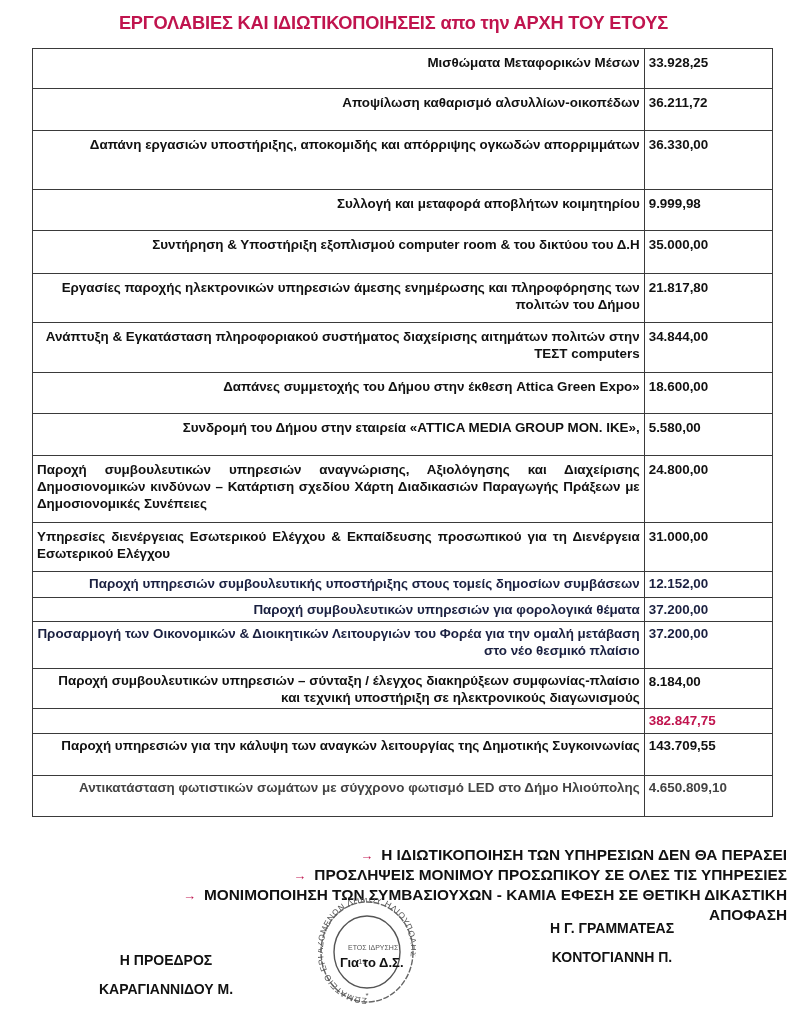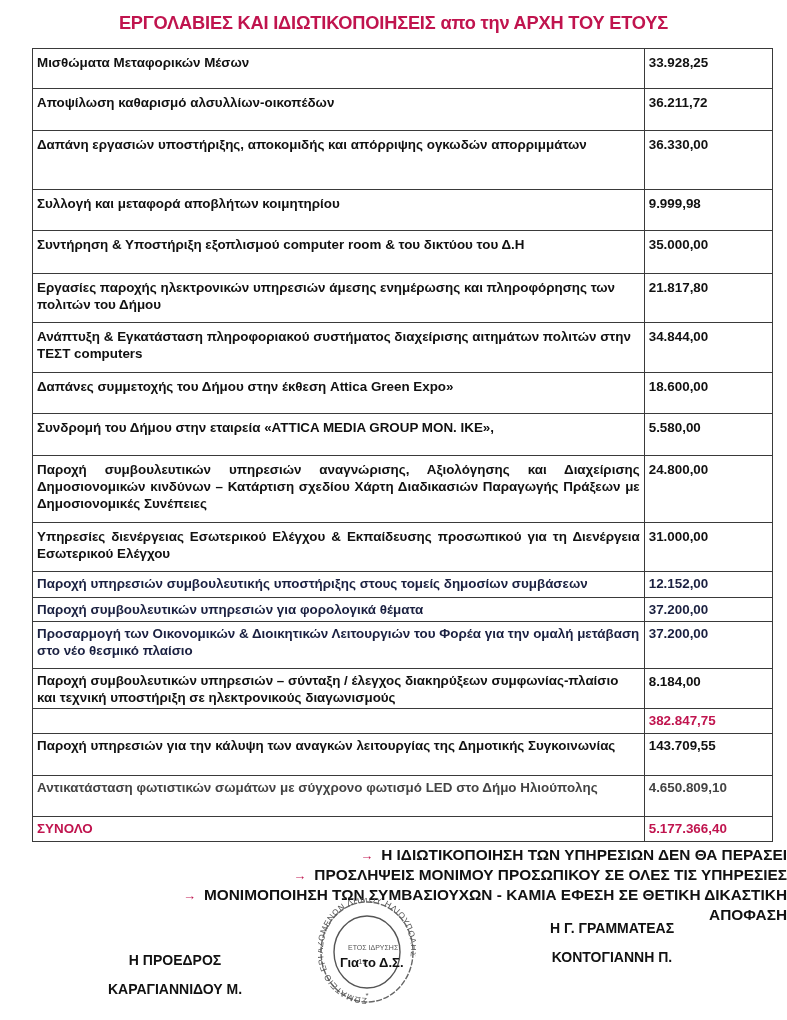--- a/index.html
+++ b/index.html
@@ -18,21 +18,21 @@
       position: absolute; left: 32px; top: 48px;
       width: 741px; border-collapse: collapse;
       font-size: 13.4px; font-weight: bold;
     }
     table.costs td {
       border: 1.5px solid #3a3a3a;
       vertical-align: top;
       padding: 5px 4px 2px 4px;
       line-height: 17px;
     }
-    td.desc { width: 611px; text-align: left; }
+    td.desc { width: 611px; text-align: right; }
     td.amt { width: 120px; text-align: left; padding-right: 6px; }
     td.desc.justify { text-align: justify; }
     .navy { color: #1a2040; }
     .grey { color: #444444; }
     .pink { color: #c0144e; }
     .slogans {
       position: absolute; left: 0; top: 845px; width: 787px;
       text-align: right; font-weight: bold; font-size: 15.4px; line-height: 19px;
       color: #111;
     }
@@ -123,24 +123,20 @@
       <td class="amt pink" style="padding-top:3px">382.847,75</td>
     </tr>
     <tr style="height:42px">
       <td class="desc" style="padding-top:3px">Παροχή υπηρεσιών για την κάλυψη των αναγκών λειτουργίας της Δημοτικής Συγκοινωνίας</td>
       <td class="amt" style="padding-top:3px">143.709,55</td>
     </tr>
     <tr style="height:41px">
       <td class="desc grey" style="padding-top:3px">Αντικατάσταση φωτιστικών σωμάτων με σύγχρονο φωτισμό LED στο Δήμο Ηλιούπολης</td>
       <td class="amt grey" style="padding-top:3px">4.650.809,10</td>
     </tr>
-    <tr style="height:25px">
-      <td class="desc pink" style="padding-top:3px">ΣΥΝΟΛΟ</td>
-      <td class="amt pink" style="padding-top:3px">5.177.366,40</td>
-    </tr>
   </tbody>
 </table>
 
 <div class="slogans">
   <span class="slogan-line">
     <span class="arrow">→</span><span>Η ΙΔΙΩΤΙΚΟΠΟΙΗΣΗ ΤΩΝ ΥΠΗΡΕΣΙΩΝ ΔΕΝ ΘΑ ΠΕΡΑΣΕΙ</span>
   </span>
   <span class="slogan-line">
     <span class="arrow">→</span><span>ΠΡΟΣΛΗΨΕΙΣ ΜΟΝΙΜΟΥ ΠΡΟΣΩΠΙΚΟΥ ΣΕ ΟΛΕΣ ΤΙΣ ΥΠΗΡΕΣΙΕΣ</span>
   </span>
@@ -160,20 +156,20 @@
   <ellipse cx="49" cy="54" rx="33" ry="36" fill="none" stroke="#555" stroke-width="1.4"></ellipse>
   <text font-family="'Liberation Sans', sans-serif" font-size="8.5" fill="#555" letter-spacing="0.6">
     <textPath href="#outerArc">ΣΩΜΑΤΕΙΟ ΕΡΓΑΖΟΜΕΝΩΝ ΔΗΜΟΥ ΗΛΙΟΥΠΟΛΗΣ</textPath>
   </text>
   <text x="30" y="52" font-family="'Liberation Sans', sans-serif" font-size="7" fill="#555">ΕΤΟΣ ΙΔΡΥΣΗΣ</text>
   <text x="40" y="66" font-family="'Liberation Sans', sans-serif" font-size="8" fill="#555">19</text>
   <text x="49" y="100" font-family="'Liberation Sans', sans-serif" font-size="8" fill="#555" text-anchor="middle">*</text>
 </svg>
 <div class="stamp-label">Για το Δ.Σ.</div>
 
-<div class="sig" style="left:65px; top:946px;">
+<div class="sig" style="left:56px; top:946px;">
   <span class="line">Η ΠΡΟΕΔΡΟΣ</span>
   <span class="line">ΚΑΡΑΓΙΑΝΝΙΔΟΥ Μ.</span>
 </div>
 <div class="sig" style="left:502px; top:914px;">
   <span class="line">Η Γ. ΓΡΑΜΜΑΤΕΑΣ</span>
   <span class="line">ΚΟΝΤΟΓΙΑΝΝΗ Π.</span>
 </div>
 
 </body></html>

